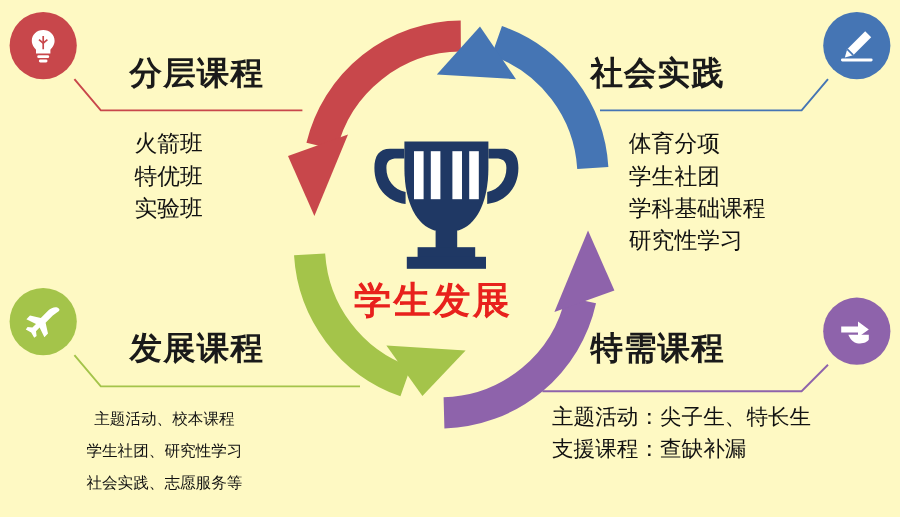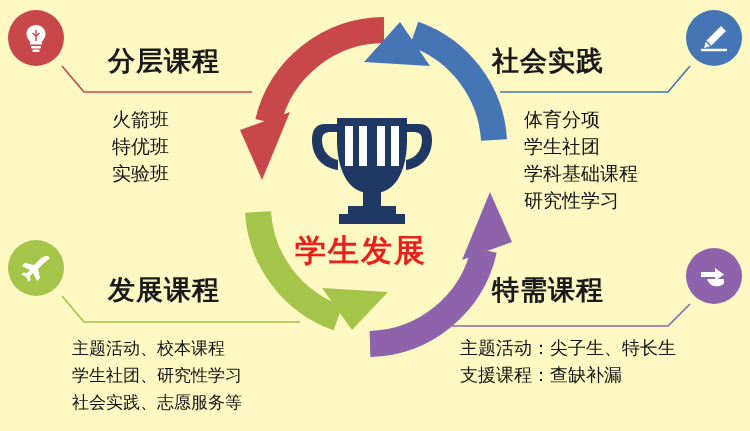--- a/index.html
+++ b/index.html
@@ -55,21 +55,21 @@
   .body-text {
     position: absolute;
     font-family: Liberation Mono, monospace;
     font-size: 19px;
     color: #111111;
     line-height: 27px;
     white-space: nowrap;
   }
   .bt-tl { left: 112px; top: 108px; }
   .bt-tr { left: 524px; top: 108px; }
-  .bt-bl { left: 72px;  top: 336px; font-size: 17px; }
+  .bt-bl { left: 72px;  top: 336px; font-size: 13px; text-align: center; }
   .bt-br { left: 460px; top: 336px; font-size: 18px; }
 
   
   .center-title {
     position: absolute;
     left: 295px;
     top: 230px;
     width: 170px;
     font-family: "Liberation Serif", serif;
     font-weight: bold;

